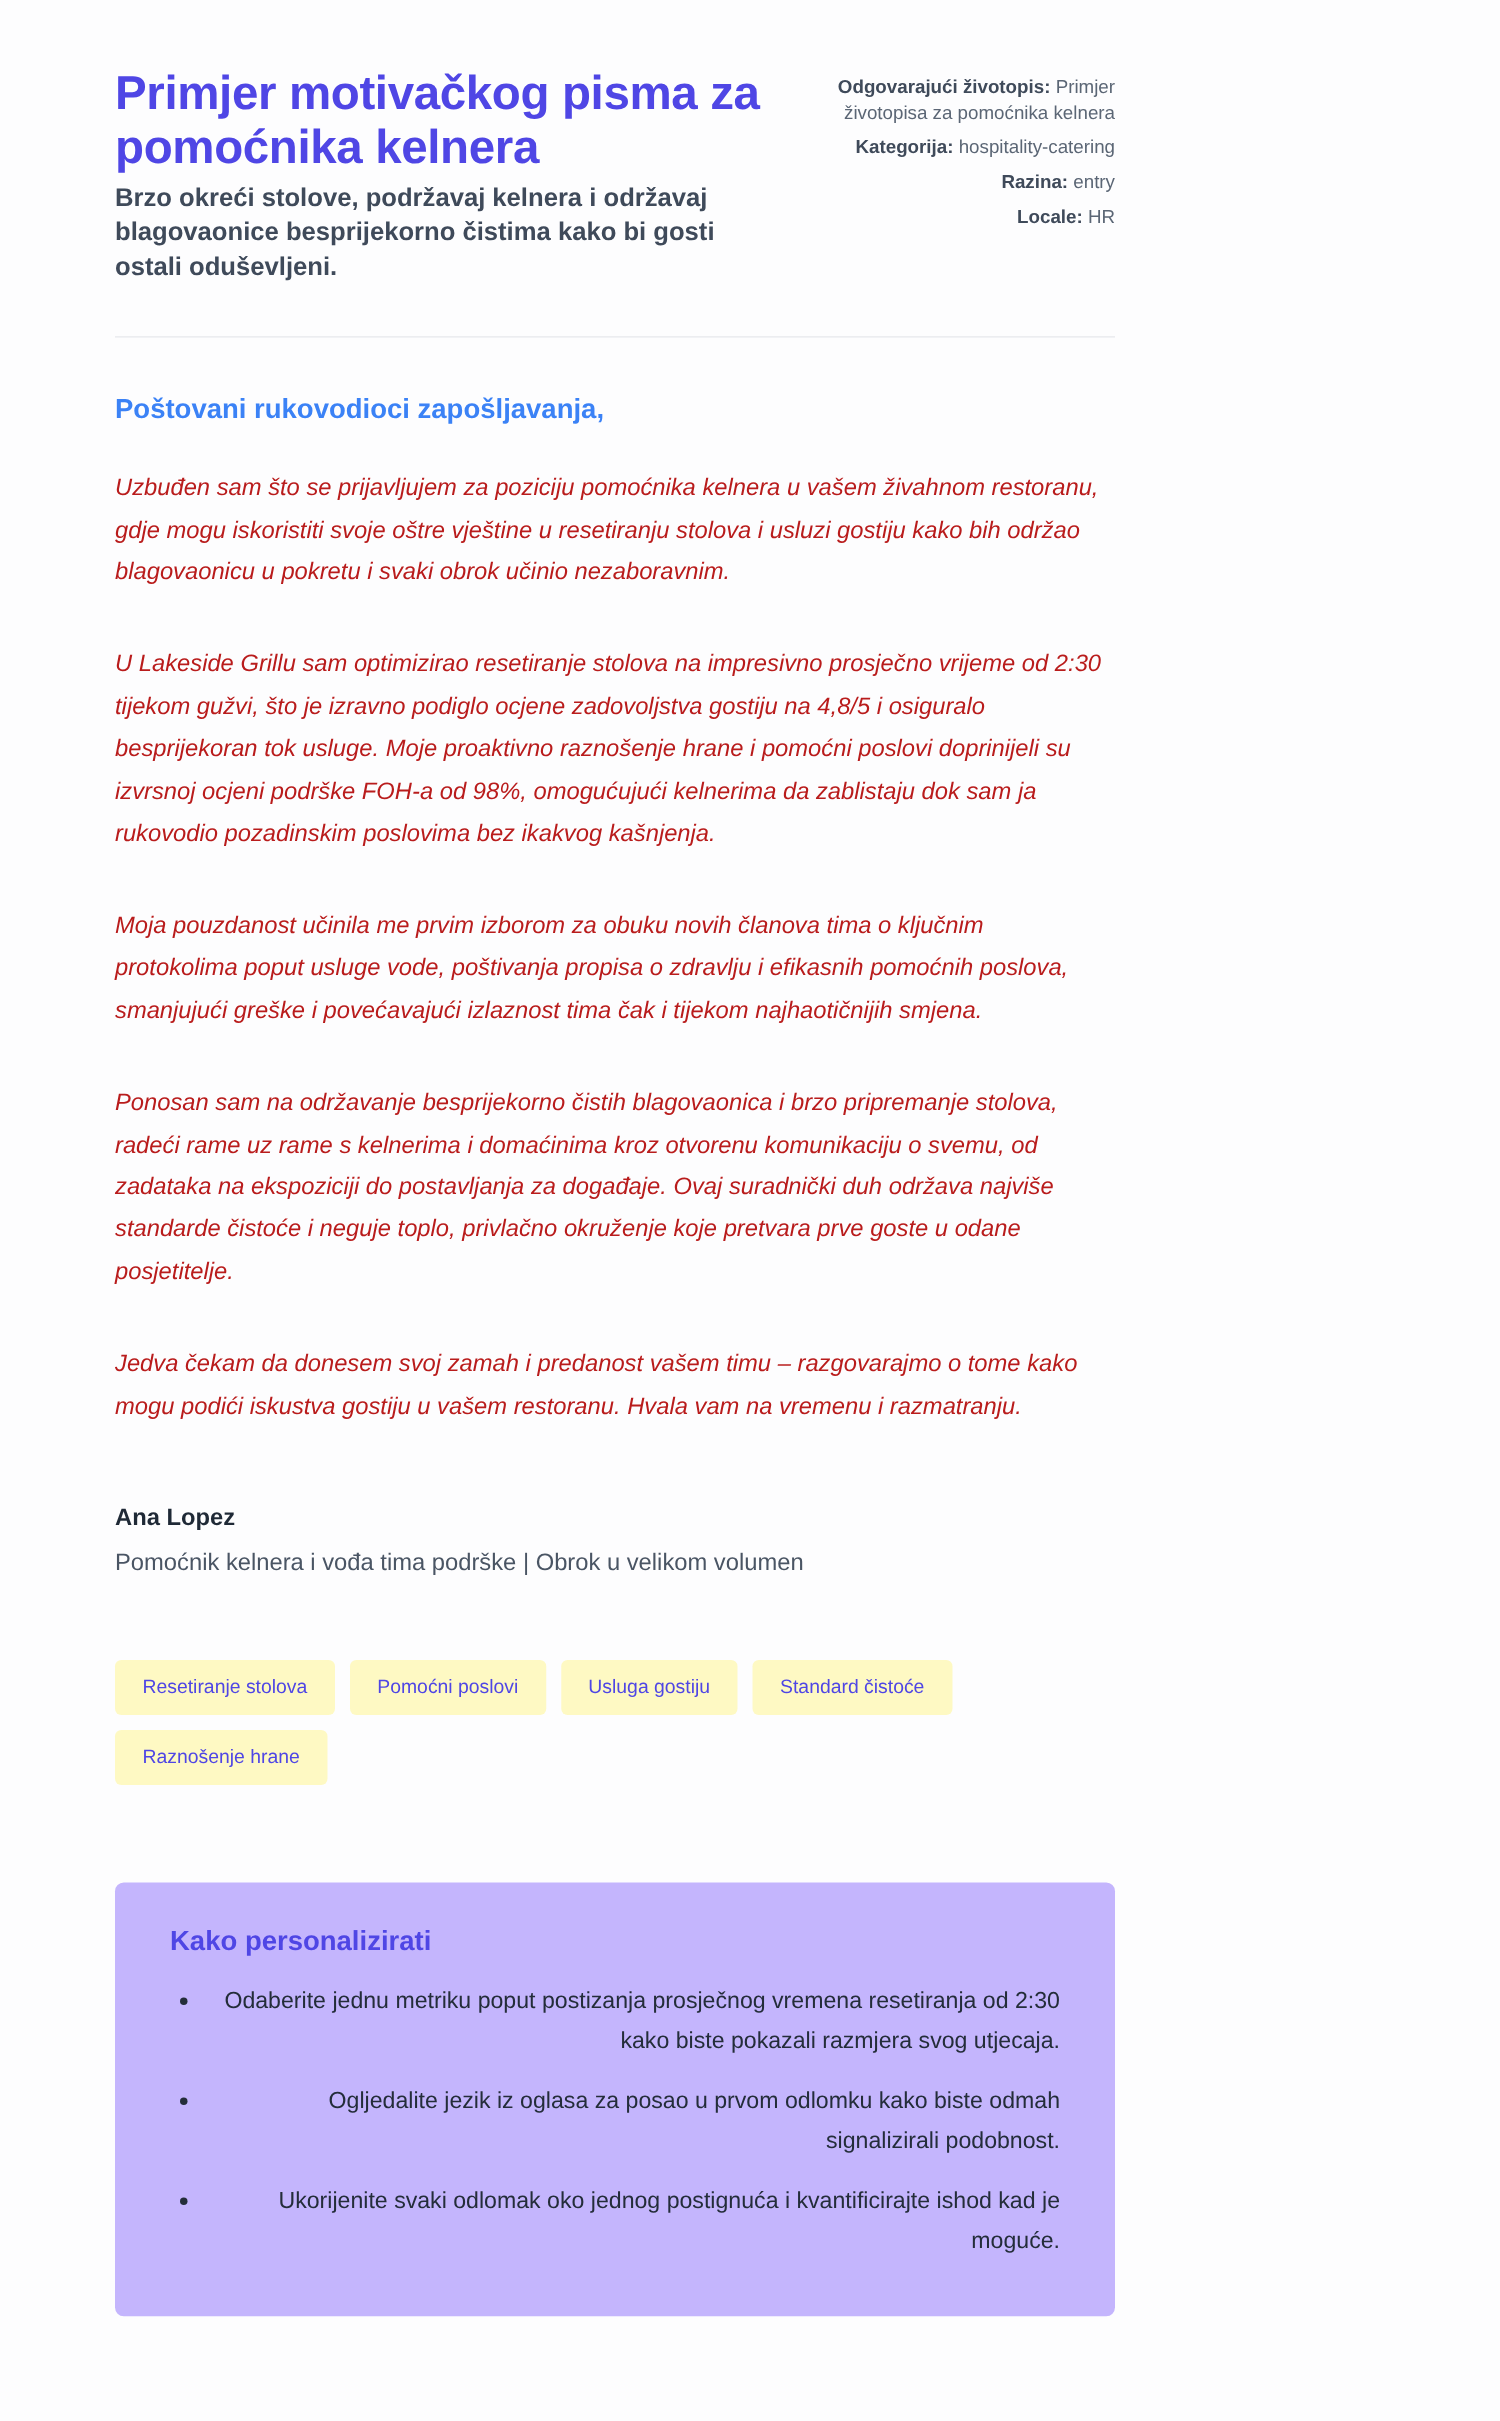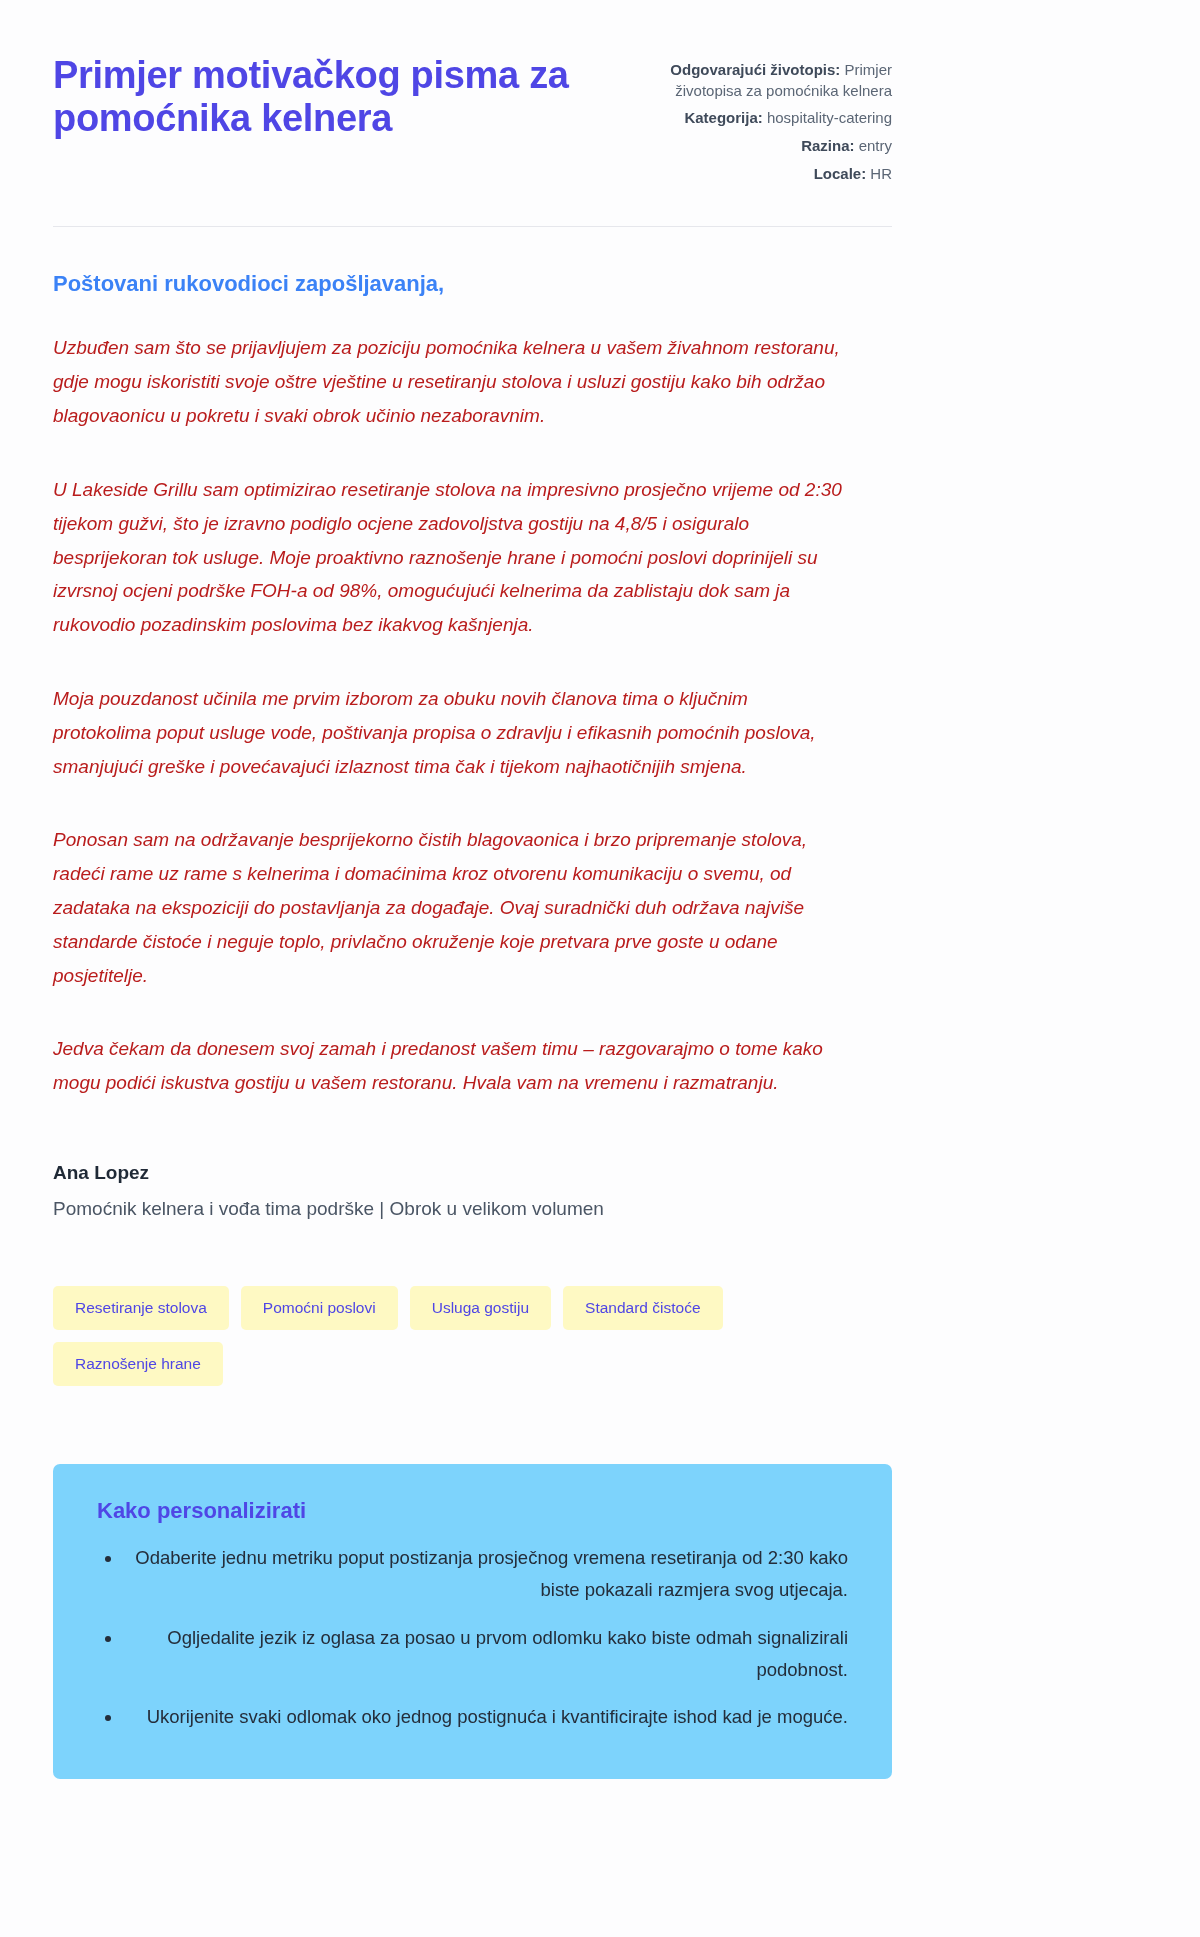--- a/index.html
+++ b/index.html
@@ -10,21 +10,21 @@
     width: 1200px;
     min-height: 1937px;
     background: #fdfdfe;
     font-family: "Liberation Sans", "DejaVu Sans", sans-serif;
     color: #2b3440;
     -webkit-font-smoothing: antialiased;
   }
   .page {
     width: 992px;
     box-sizing: border-box;
-    padding: 40px 100px 60px 53px;
+    padding: 40px 100px 60px 92px;
   }
 
   
   .header {
     display: flex;
     align-items: flex-start;
     justify-content: space-between;
     gap: 40px;
     padding-top: 14px;
   }
@@ -122,21 +122,21 @@
     color: #4f46e5;
     font-size: 15.5px;
     border-radius: 5px;
     padding: 13px 22px;
     white-space: nowrap;
   }
 
   
   .callout {
     margin-top: 78px;
-    background: #7dd3fc;
+    background: #c4b5fd;
     border-radius: 7px;
     padding: 34px 44px 46px 44px;
   }
   .callout-title {
     margin: 0 0 18px 0;
     font-size: 22px;
     font-weight: 700;
     color: #4f46e5;
   }
   .callout-list {
@@ -155,20 +155,21 @@
   .callout-list li:last-child { margin-bottom: 0; }
 </style>
 </head>
 <body>
 
 <div class="page">
 
   <div class="header">
     <div class="header-left">
       <h1 class="doc-title">Primjer motivačkog pisma za pomoćnika kelnera</h1>
+      <p class="doc-subtitle">Brzo okreći stolove, podržavaj kelnera i održavaj blagovaonice besprijekorno čistima kako bi gosti ostali oduševljeni.</p>
     </div>
     <div class="header-right">
       <div class="meta-row">
         <span class="meta-label">Odgovarajući životopis:</span>
         <span class="meta-value">Primjer životopisa za pomoćnika kelnera</span>
       </div>
       <div class="meta-row">
         <span class="meta-label">Kategorija:</span>
         <span class="meta-value">hospitality-catering</span>
       </div>

